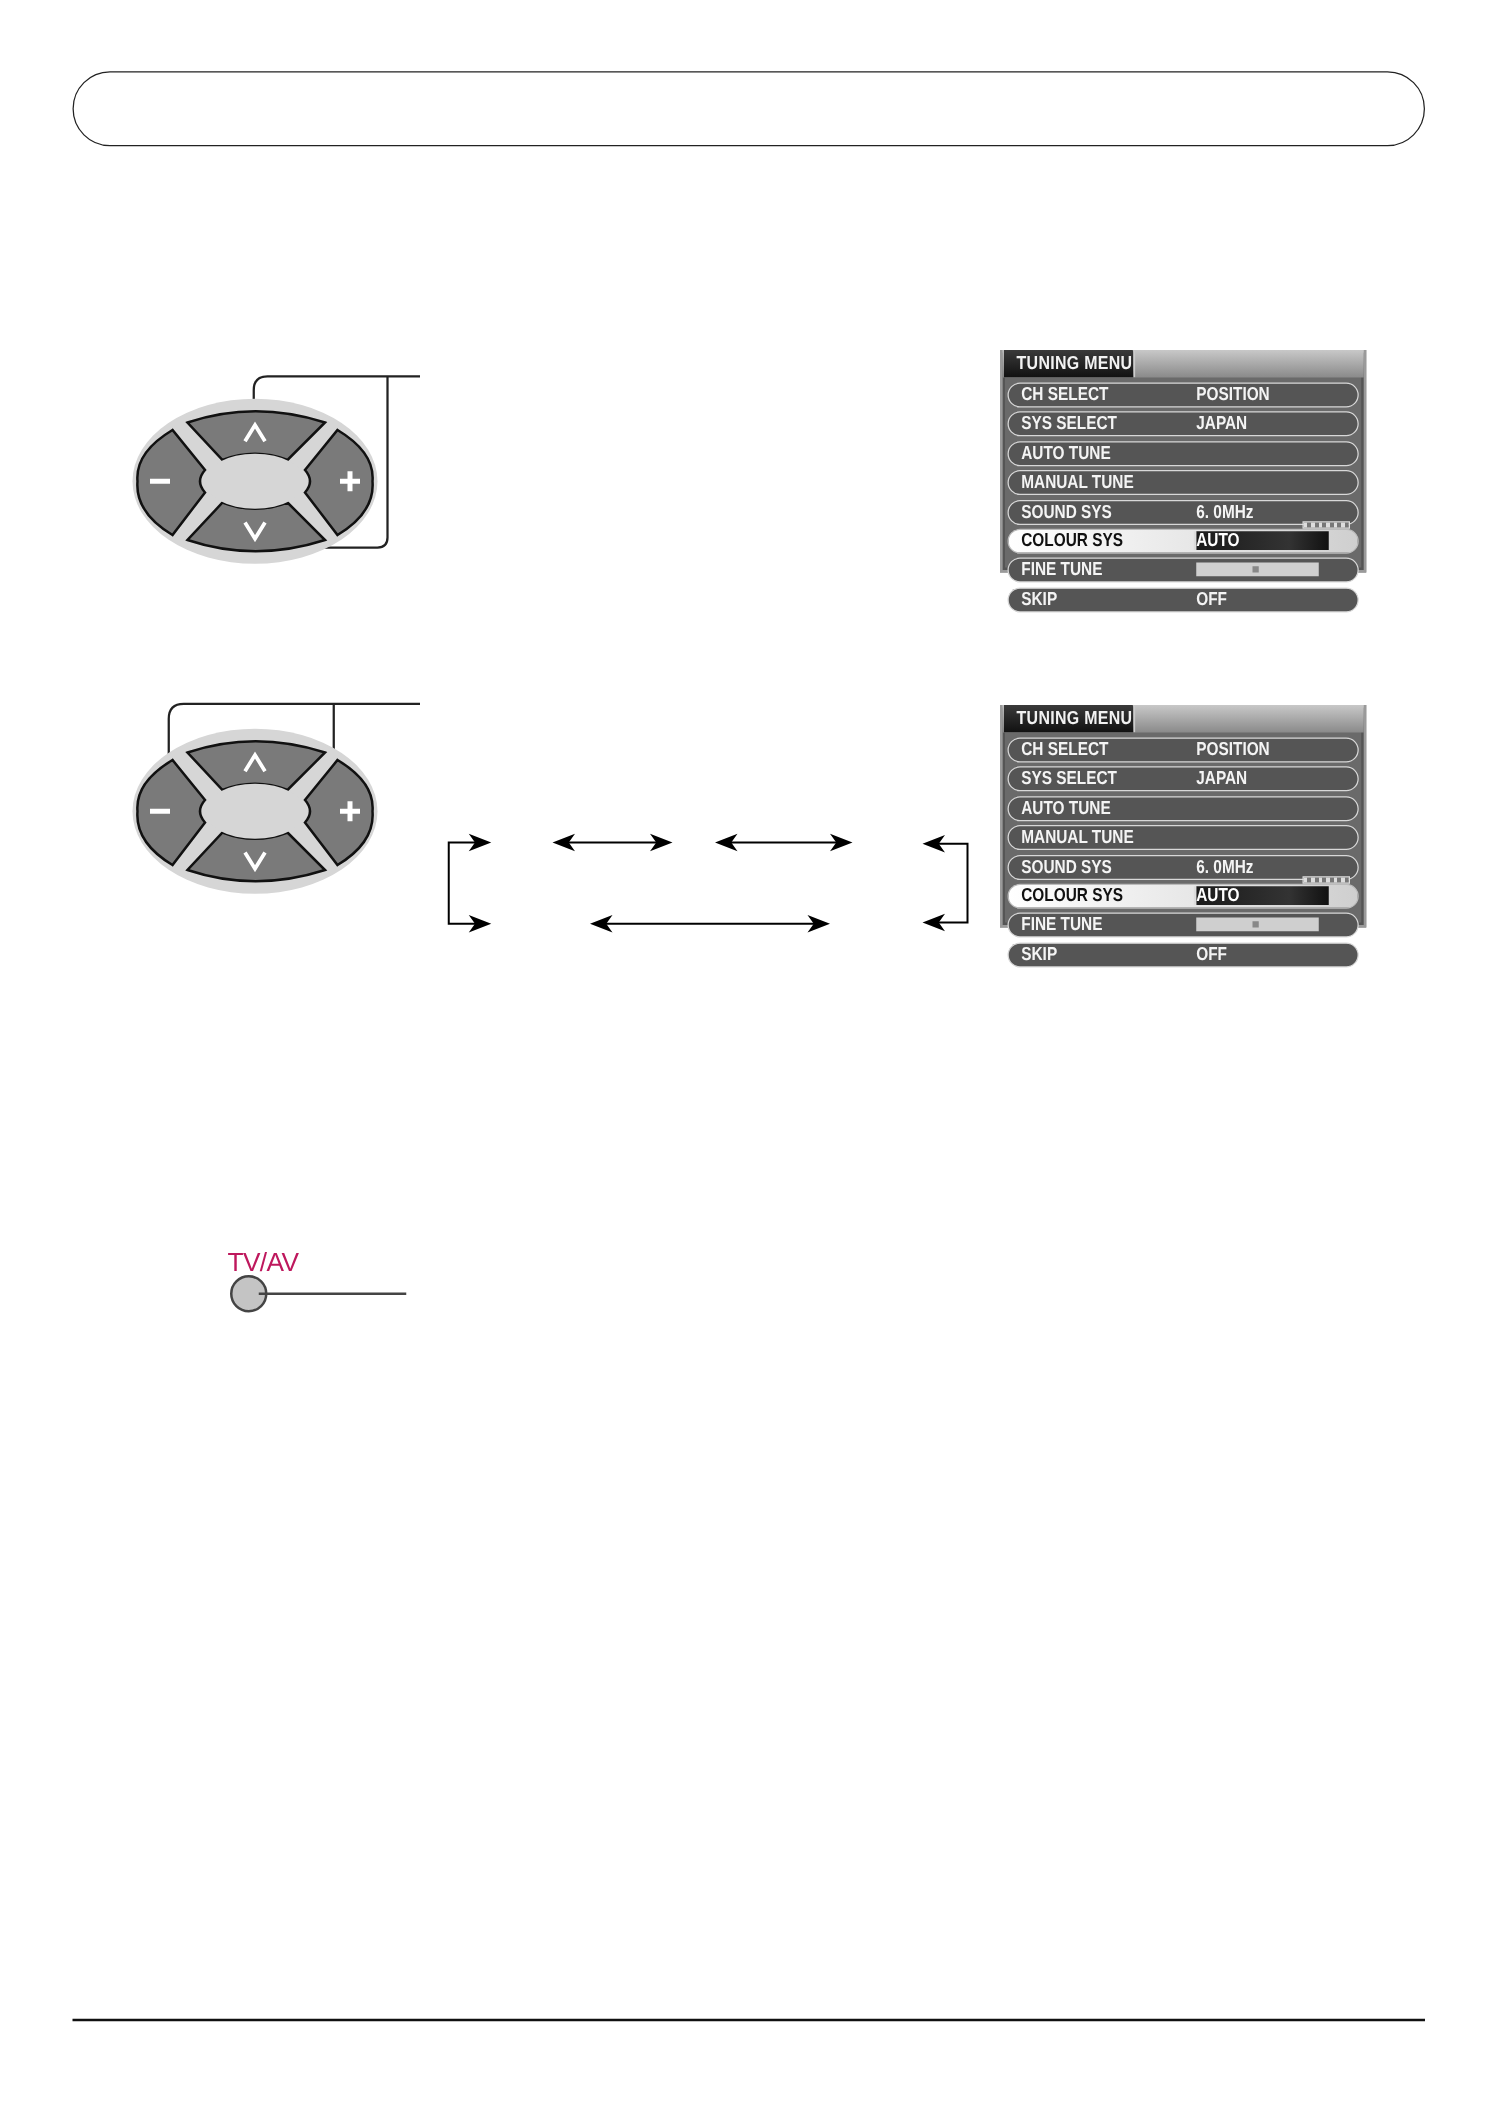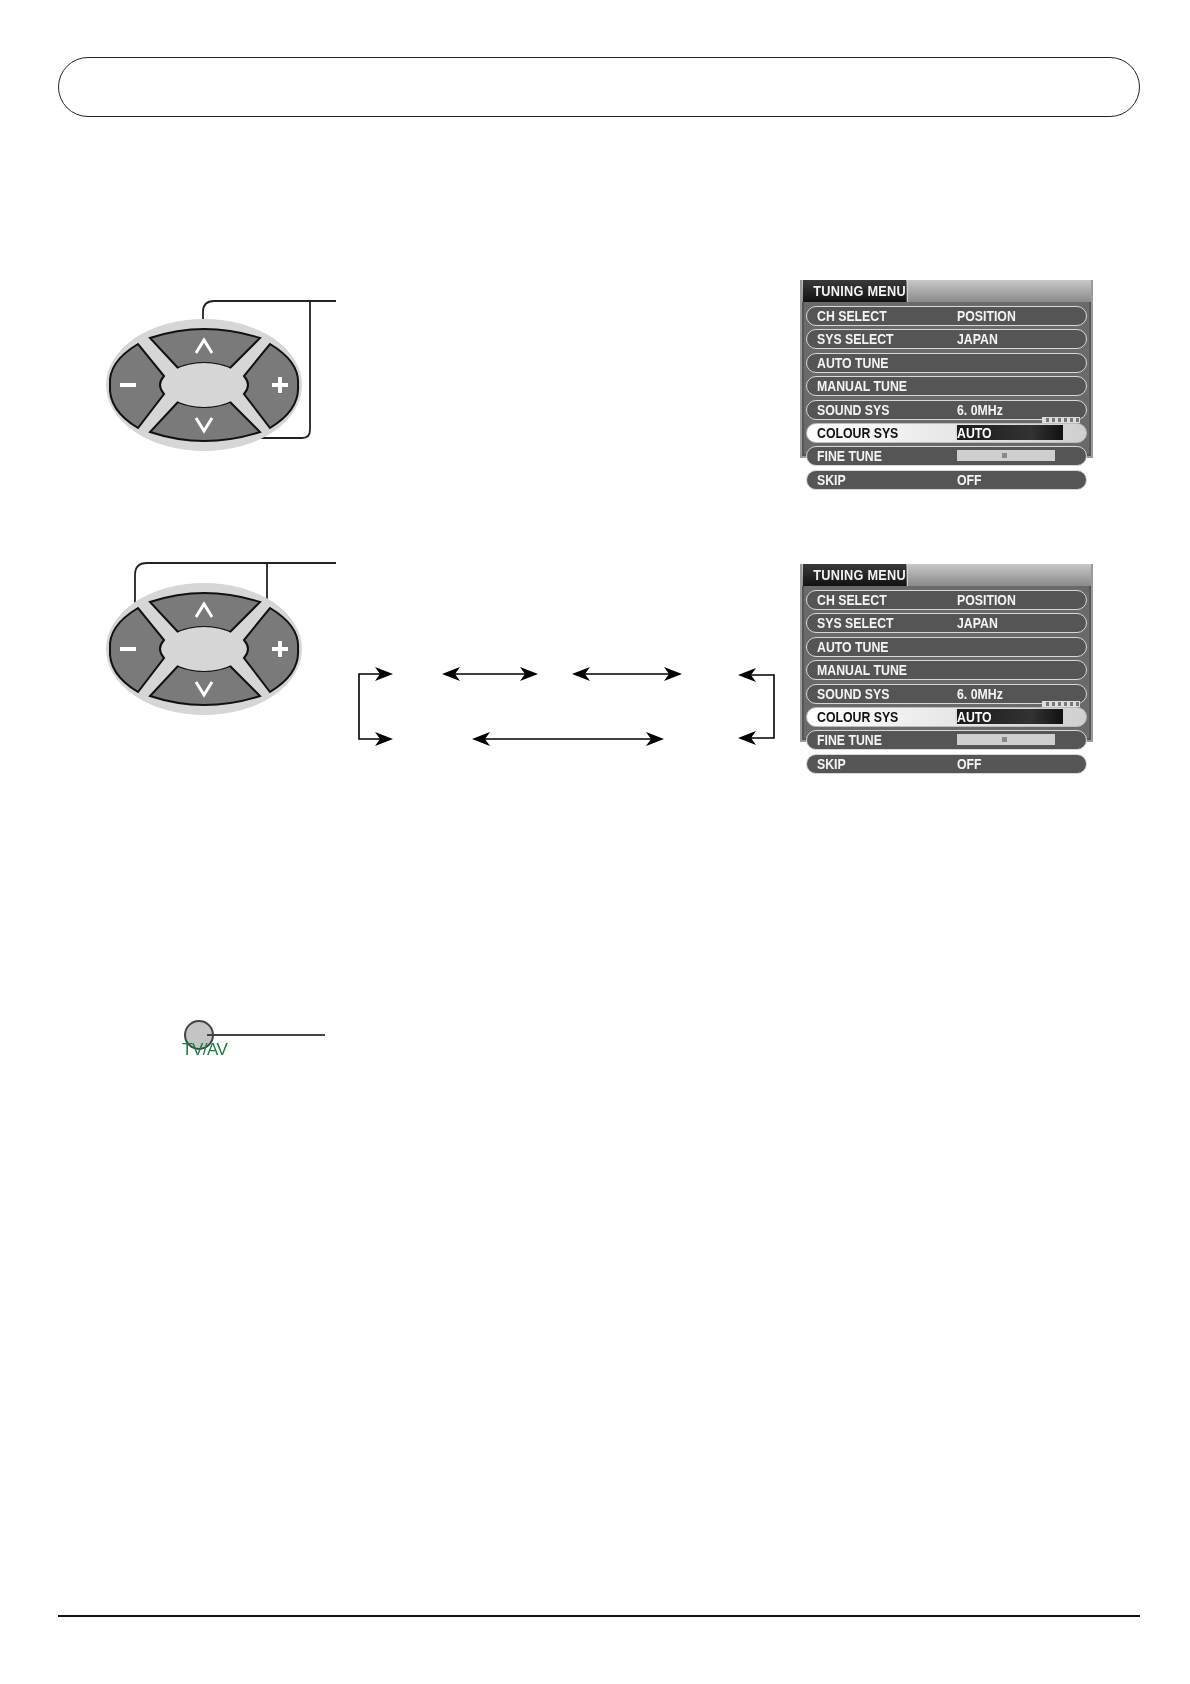--- a/index.html
+++ b/index.html
@@ -20,21 +20,21 @@
   .menu-row { position:relative; height:20px; margin-bottom:3.4px; border:1.5px solid #d8d8d8; border-radius:10px; background:#555; box-sizing:border-box; color:#f4f4f4; font-weight:bold; font-size:15px; line-height:18px; }
   .menu-row.selected { background:linear-gradient(to right, #ffffff 0%, #e6e6e6 55%, #cfcfcf 100%); color:#111; border-color:#bbb;text-decoration:underline; }
   .row-label { position:absolute; left:10px; top:0; white-space:nowrap; transform:scaleX(0.82); transform-origin:left; }
   .row-value { position:absolute; left:150px; top:0; white-space:nowrap; transform:scaleX(0.82); transform-origin:left; }
   .menu-row.selected .row-value { color:#fff; }
   .value-box { position:absolute; left:148px; top:1px; width:106px; height:15px; background:linear-gradient(to right,#1a1a1a,#333 70%,#111); border-left:2px solid #ddd; }
   .fine-bar { position:absolute; left:150px; top:3px; width:98px; height:11px; background:#cfcfcf; }
   .fine-mark { position:absolute; left:45px; top:3px; width:5px; height:5px; background:#888; }
   .dots { position:absolute; right:6px; bottom:-4px; width:36px; height:4px; border:1px solid #ddd; background:repeating-linear-gradient(to right,#ddd 0 3px,#777 3px 6px); }
 
-  .tvav-label { position:absolute; left:182px; top:1040px; font-size:17px; color:#15803d; letter-spacing:-0.5px; }
+  .tvav-label { position:absolute; left:182px; top:999px; font-size:21px; color:#be185d; letter-spacing:-0.5px; }
   .footer-line { position:absolute; left:58px; top:1615px; width:1082px; height:2px; background:#111; }
 </style>
 </head>
 <body>
 
 <div class="abs banner">
   <div class="banner-title"></div>
 </div>
 
 <svg class="abs" style="left:0;top:0" width="1190" height="1684">

